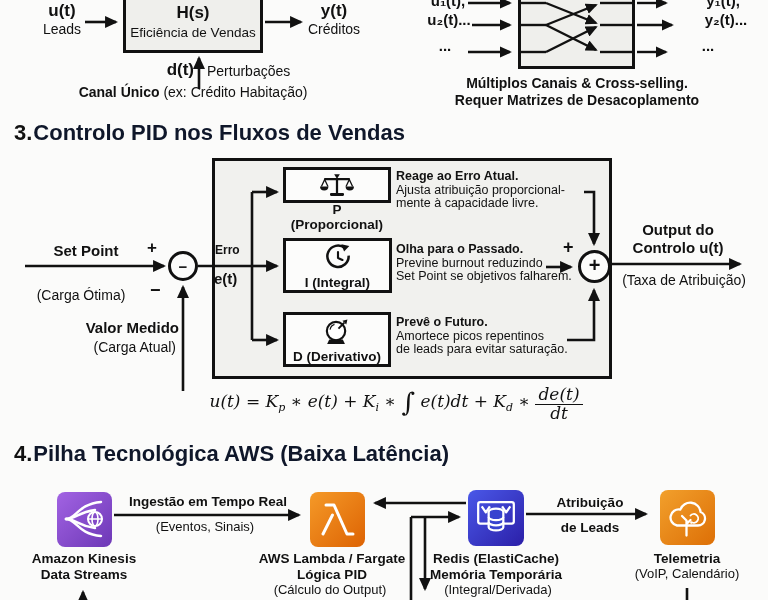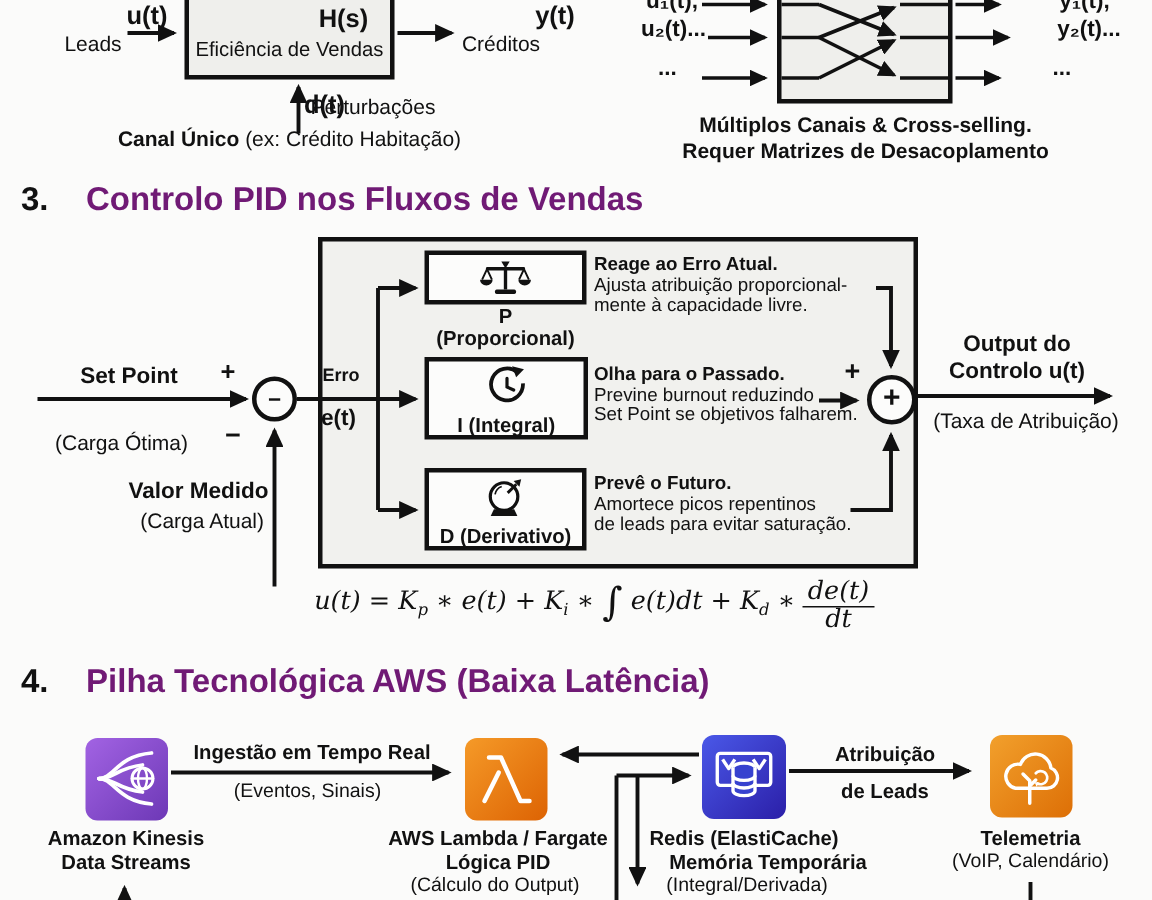--- a/index.html
+++ b/index.html
@@ -9,23 +9,23 @@
   .rx{transform:translateX(-100%);}
   .b{font-weight:700;}
   .lbl{position:absolute;white-space:nowrap;z-index:4;line-height:1.15;}
   .box{position:absolute;background:#efefec;border:3px solid #111;z-index:1;box-sizing:border-box;}
   .blk{position:absolute;background:#fcfcfb;border:3px solid #111;z-index:3;box-sizing:border-box;text-align:center;}
   .circ{position:absolute;background:#fcfcfb;border:3px solid #111;border-radius:50%;z-index:3;
         display:flex;align-items:center;justify-content:center;box-sizing:border-box;}
   .icon55{position:absolute;width:55px;height:55px;border-radius:8px;z-index:1;
           display:flex;align-items:center;justify-content:center;}
   .h2{position:absolute;font-size:22px;font-weight:700;white-space:nowrap;z-index:4;}
-  .h2 .ttl{color:#701a75;margin-left:25px;}
+  .h2 .ttl{color:#0f172a;margin-left:1px;}
   .desc{position:absolute;font-size:12.5px;line-height:13.6px;white-space:nowrap;z-index:4;}
-  .sig{font-size:17px;font-weight:700;margin-left:36px;}
+  .sig{font-size:17px;font-weight:700;}
   .sm{font-size:14px;}
   .sm13{font-size:13px;}
   .awslbl{font-size:13.5px;font-weight:700;}
   svg.wires{position:absolute;left:0;top:0;z-index:2;pointer-events:none;}
   .formula{position:absolute;left:180px;top:386px;width:432px;text-align:center;z-index:4;
            font-family:"DejaVu Serif",serif;font-style:italic;font-size:17px;}
   .formula .int{font-size:26px;font-style:normal;vertical-align:-4px;line-height:0;}
   .frac{display:inline-block;vertical-align:-12px;text-align:center;line-height:1.05;}
   .frac .num{display:block;border-bottom:1.6px solid #111;padding:0 3px;}
   sub{font-size:11px;}
@@ -245,20 +245,20 @@
   </div>
 
   <div class="lbl awslbl cx" style="left:84px;top:551px;">Amazon Kinesis</div>
   <div class="lbl awslbl cx" style="left:84px;top:567px;">Data Streams</div>
   <div class="lbl awslbl cx" style="left:208px;top:494px;">Ingestão em Tempo Real</div>
   <div class="lbl sm13 cx" style="left:205px;top:520px;">(Eventos, Sinais)</div>
   <div class="lbl awslbl cx" style="left:332px;top:551px;">AWS Lambda / Fargate</div>
   <div class="lbl awslbl cx" style="left:332px;top:567px;">Lógica PID</div>
   <div class="lbl sm13 cx" style="left:330px;top:583px;">(Cálculo do Output)</div>
   <div class="lbl awslbl cx" style="left:496px;top:551px;">Redis (ElastiCache)</div>
-  <div class="lbl awslbl cx" style="left:496px;top:567px;margin-left:16px;">Memória Temporária</div>
+  <div class="lbl awslbl cx" style="left:496px;top:567px;">Memória Temporária</div>
   <div class="lbl sm13 cx" style="left:498px;top:583px;">(Integral/Derivada)</div>
   <div class="lbl awslbl cx" style="left:590px;top:495px;">Atribuição</div>
   <div class="lbl awslbl cx" style="left:590px;top:520px;">de Leads</div>
   <div class="lbl awslbl cx" style="left:687px;top:551px;">Telemetria</div>
   <div class="lbl sm13 cx" style="left:687px;top:567px;">(VoIP, Calendário)</div>
 
 </div>
 
 </body></html>

